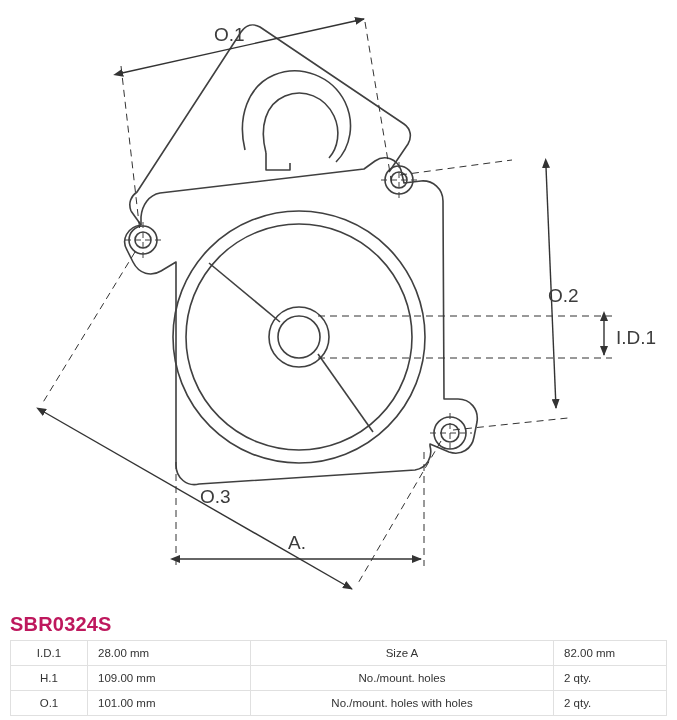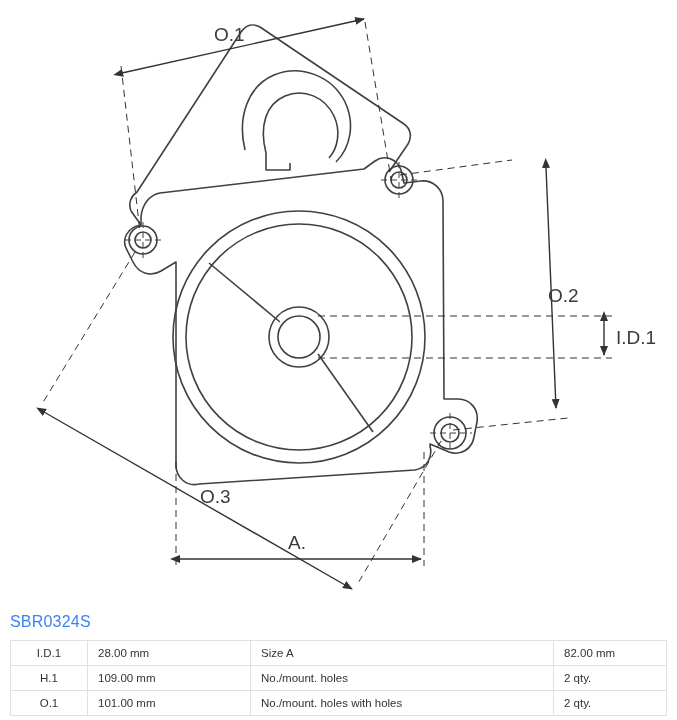--- a/index.html
+++ b/index.html
@@ -33,23 +33,23 @@
   }
   .dim-label {
     font-family: "Liberation Sans", sans-serif;
     font-size: 19px;
     fill: #3c3c3c;
   }
   #part-code {
     position: absolute;
     left: 10px;
     top: 613px;
-    font-size: 16px;
-    font-weight: normal;
-    color: #3b82f6;
+    font-size: 20px;
+    font-weight: bold;
+    color: #be185d;
     letter-spacing: 0.2px;
   }
   #spec-table {
     position: absolute;
     left: 10px;
     top: 640px;
     width: 657px;
     border-collapse: collapse;
     font-size: 11.5px;
     color: #333333;
@@ -64,21 +64,21 @@
   #spec-table td.key {
     width: 56px;
     text-align: center;
     color: #333333;
   }
   #spec-table td.val {
     width: 142px;
     color: #333333;
   }
   #spec-table td.key2 {
-    text-align: left;
+    text-align: center;
     color: #333333;
   }
   #spec-table td.val2 {
     width: 92px;
     color: #333333;
   }
 </style>
 </head>
 <body>
 

